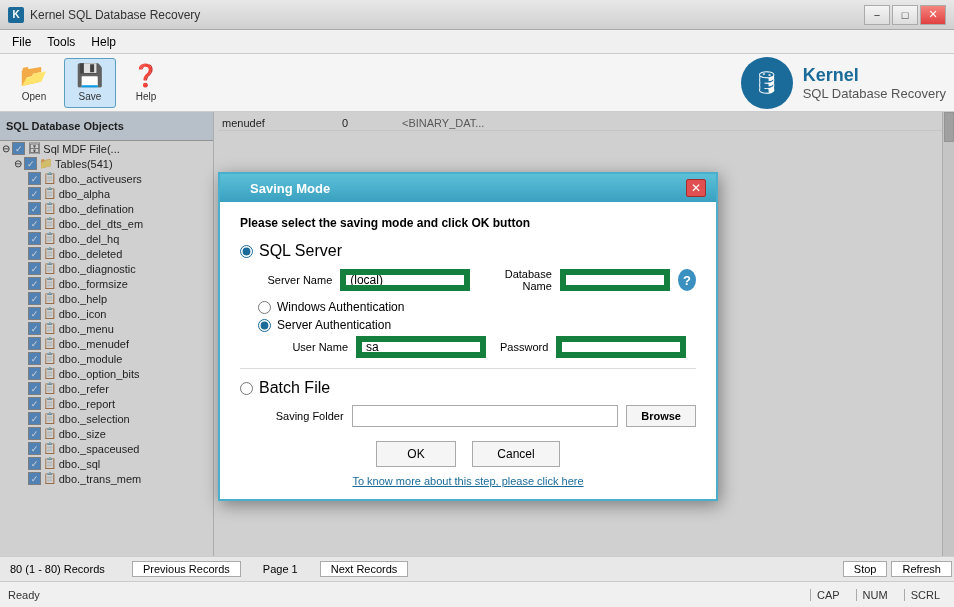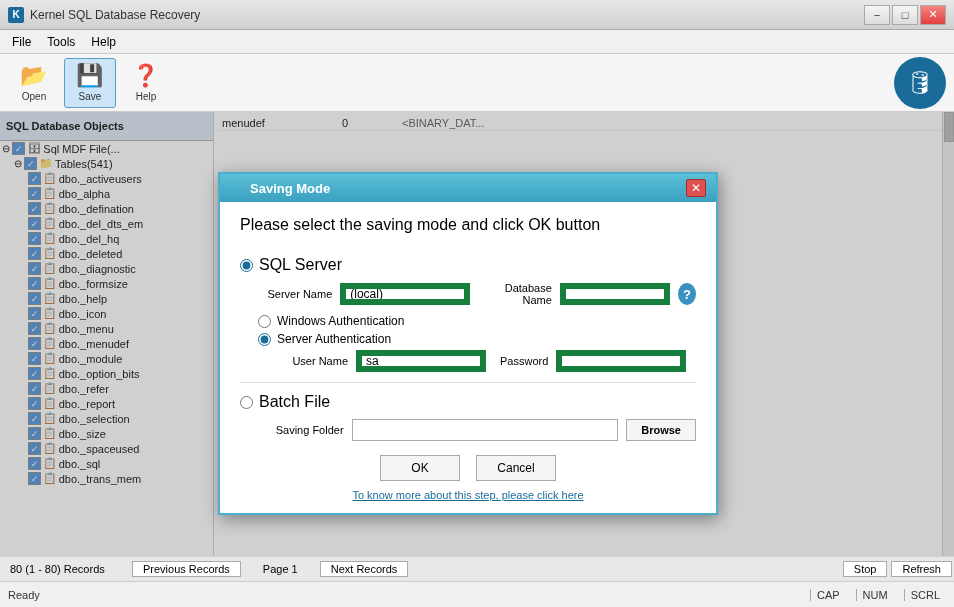--- a/index.html
+++ b/index.html
@@ -159,21 +159,21 @@
       padding: 0 10px;
     }
     .dialog-title { font-size: 13px; color: white; font-weight: bold; flex: 1; text-align: left; }
     .dialog-close-btn {
       width: 20px; height: 18px; background: #e05050;
       border: 1px solid #a03030; cursor: pointer;
       display: flex; align-items: center; justify-content: center;
       color: white; font-size: 12px; border-radius: 2px;
     }
     .dialog-body { padding: 14px 20px 12px 20px; }
-    .dialog-instruction { font-size: 16px; font-weight: normal; margin-bottom: 22px; }
+    .dialog-instruction { font-size: 12px; font-weight: bold; margin-bottom: 12px; }
     .radio-row { display: flex; align-items: center; gap: 6px; }
     .radio-label { font-size: 16px; font-weight: normal; }
 
     .form-section { margin: 8px 0 8px 18px; }
     .form-row { display: flex; align-items: center; gap: 8px; margin-bottom: 8px; }
     .form-label { font-size: 11px; width: 90px; text-align: right; }
     .form-input {
       border: 6px solid #15803d; height: 22px; font-size: 12px;
       padding: 0 4px; outline: none;
     }
@@ -197,21 +197,21 @@
       padding: 2px 14px; border: 1px solid #aaa; background: #f5f5f5;
       cursor: pointer; font-size: 11px; height: 22px; font-weight: bold;
     }
 
     .dialog-buttons { display: flex; justify-content: center; gap: 16px; margin: 14px 0 8px; }
     .btn-ok {
       width: 80px; height: 26px; background: #f5f5f5; border: 1px solid #aaa;
       font-size: 12px; cursor: pointer;
     }
     .btn-cancel {
-      width: 80px; height: 26px; background: #f5f5f5; border: 1px solid #aaa;
+      width: 88px; height: 26px; background: #f5f5f5; border: 1px solid #aaa;
       font-size: 12px; cursor: pointer;
     }
 
     .dialog-link { text-align: center; font-size: 11px; }
     .dialog-link a { color: #1a6b9a; text-decoration: underline; cursor: pointer; }
 
     
     ::-webkit-scrollbar { width: 8px; height: 8px; }
     ::-webkit-scrollbar-track { background: #f0f0f0; }
     ::-webkit-scrollbar-thumb { background: #bbb; border: 1px solid #aaa; }
@@ -266,20 +266,24 @@
   <button class="toolbar-btn">
     <div class="toolbar-icon">❓</div>
     <span>Help</span>
   </button>
 
   <div style="flex:1;display:flex;justify-content:flex-end">
     <div class="brand-area">
       <div class="brand-logo">
         <span>🛢</span>
       </div>
+      <div class="brand-text">
+        <div class="kernel" style="color:#1a6b9a;font-weight:bold;font-size:18px;">Kernel</div>
+        <div class="sub" style="color:#555;font-size:13px;">SQL Database Recovery</div>
+      </div>
     </div>
   </div>
 </div>
 
 <div style="display:flex;height:calc(607px - 30px - 24px - 58px - 25px - 26px);position:relative;">
 
   <div class="left-panel">
     <div class="left-panel-header">SQL Database Objects</div>
 
     <div class="tree-item">

